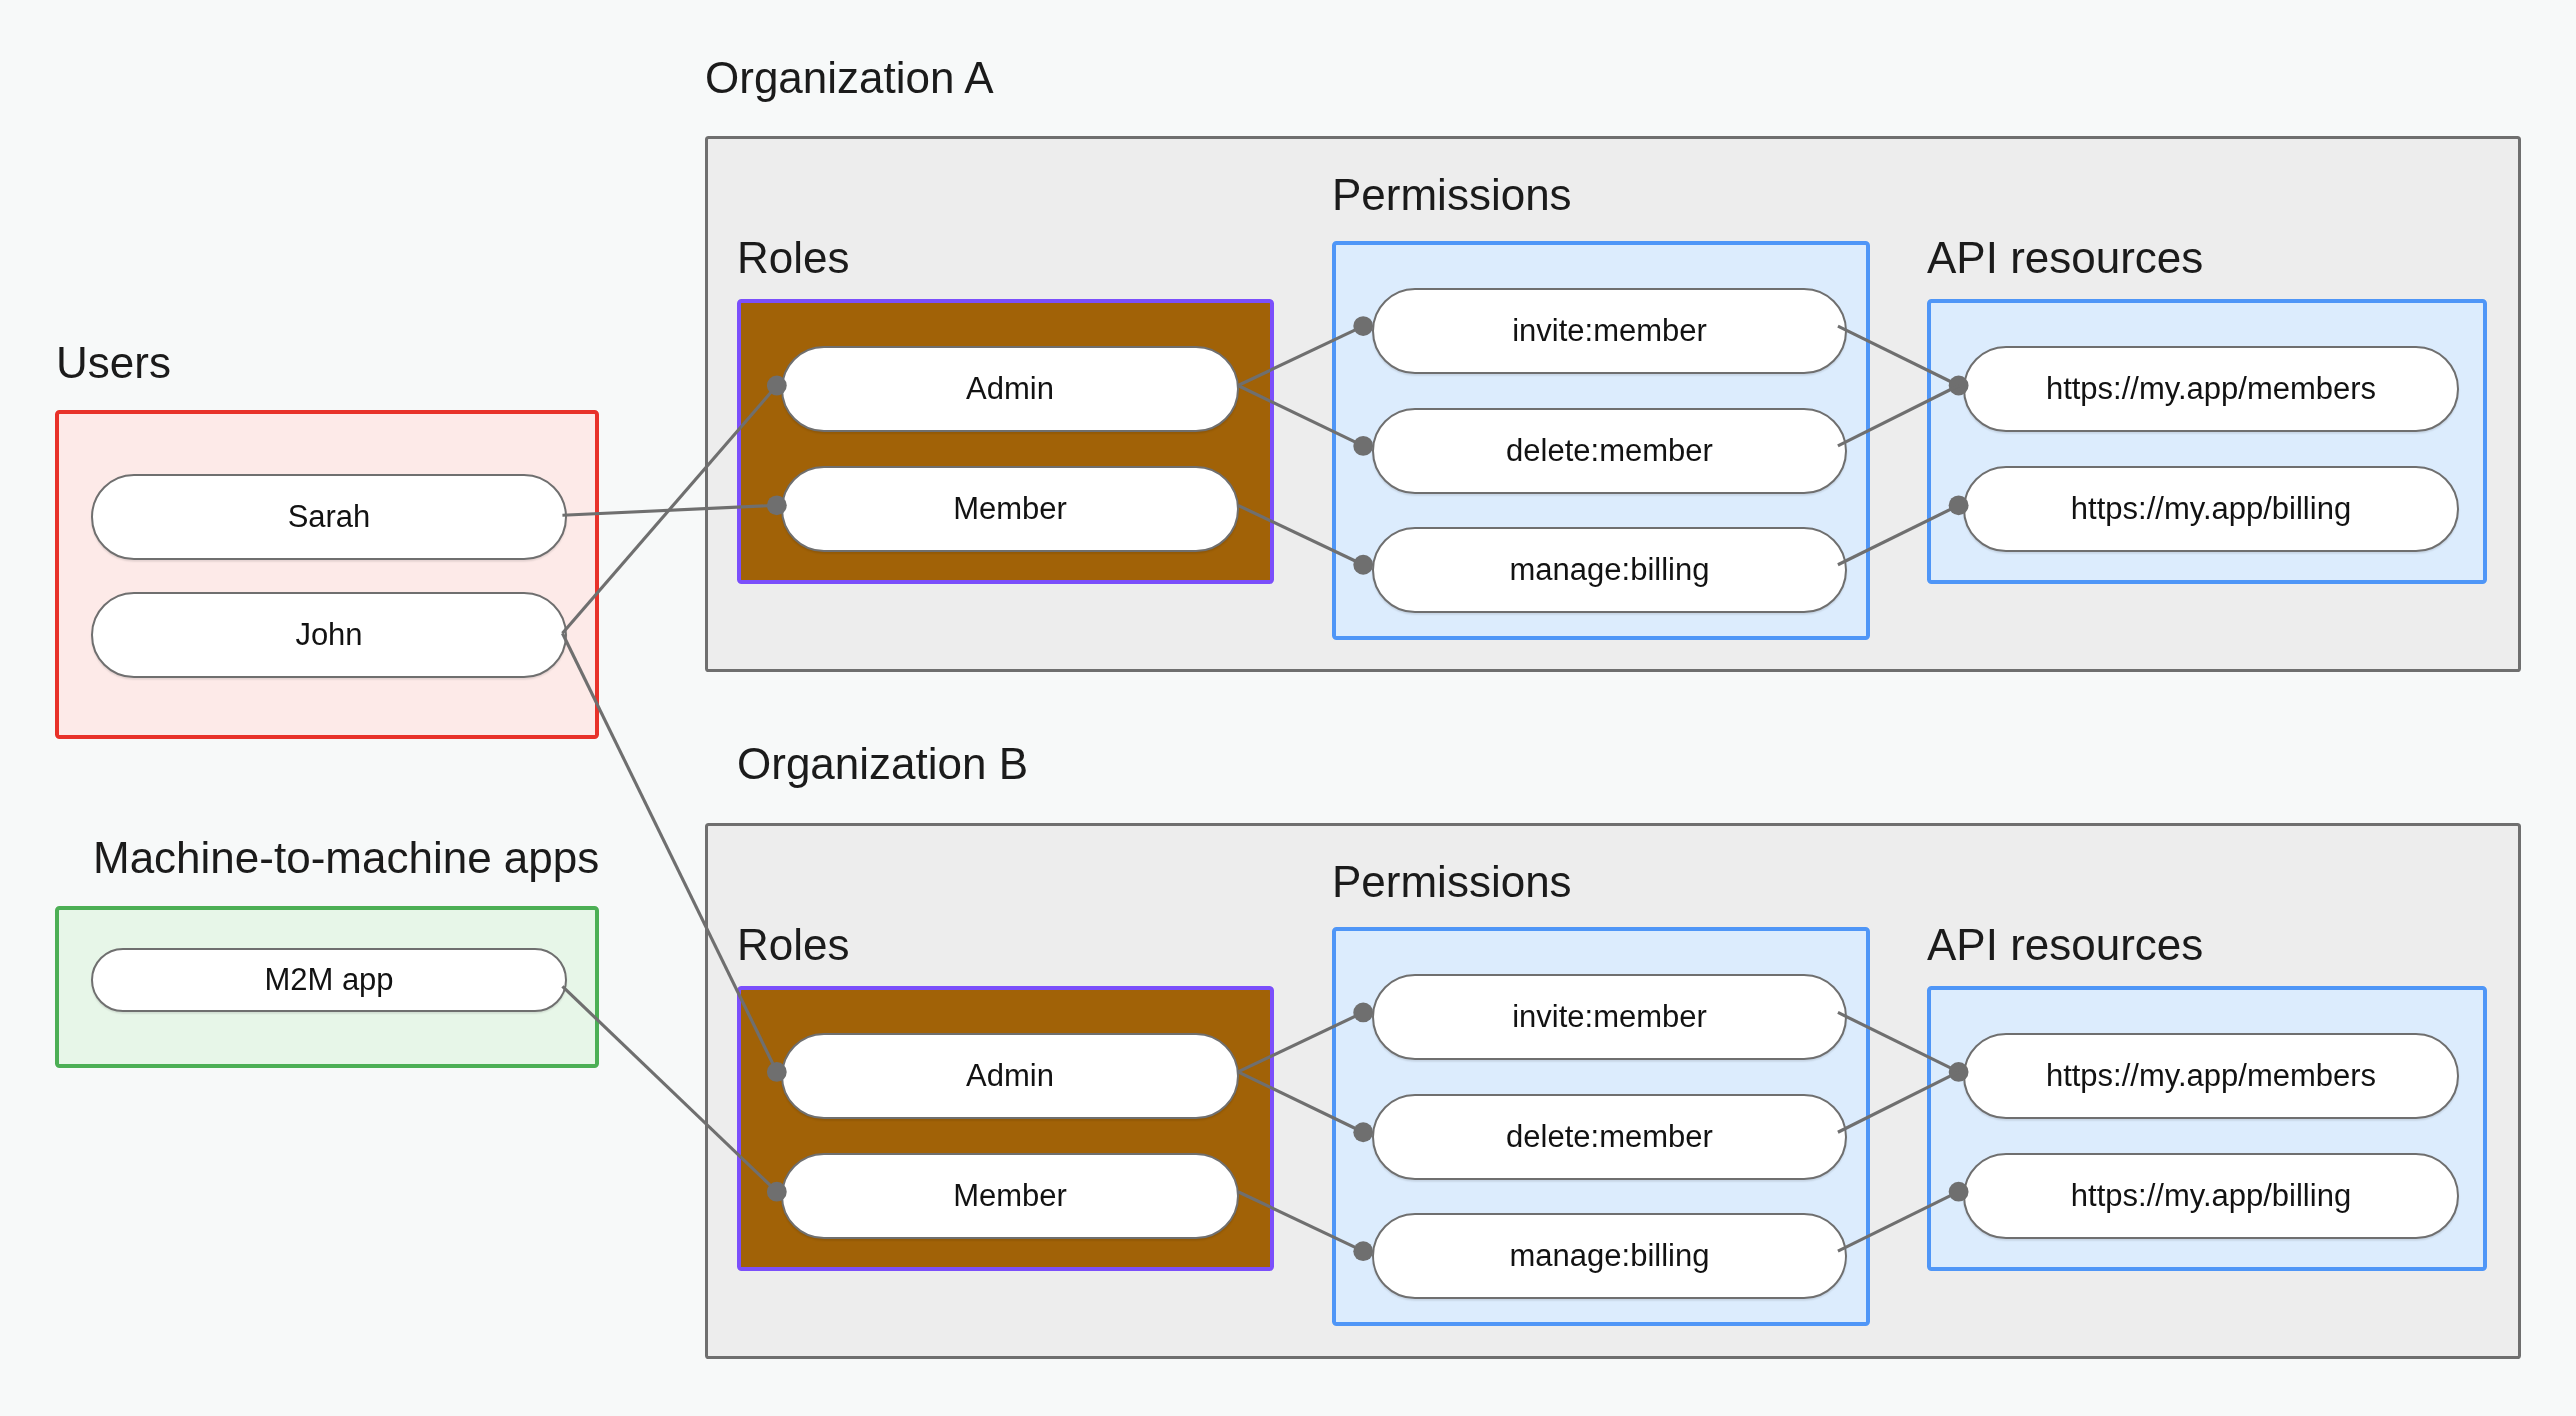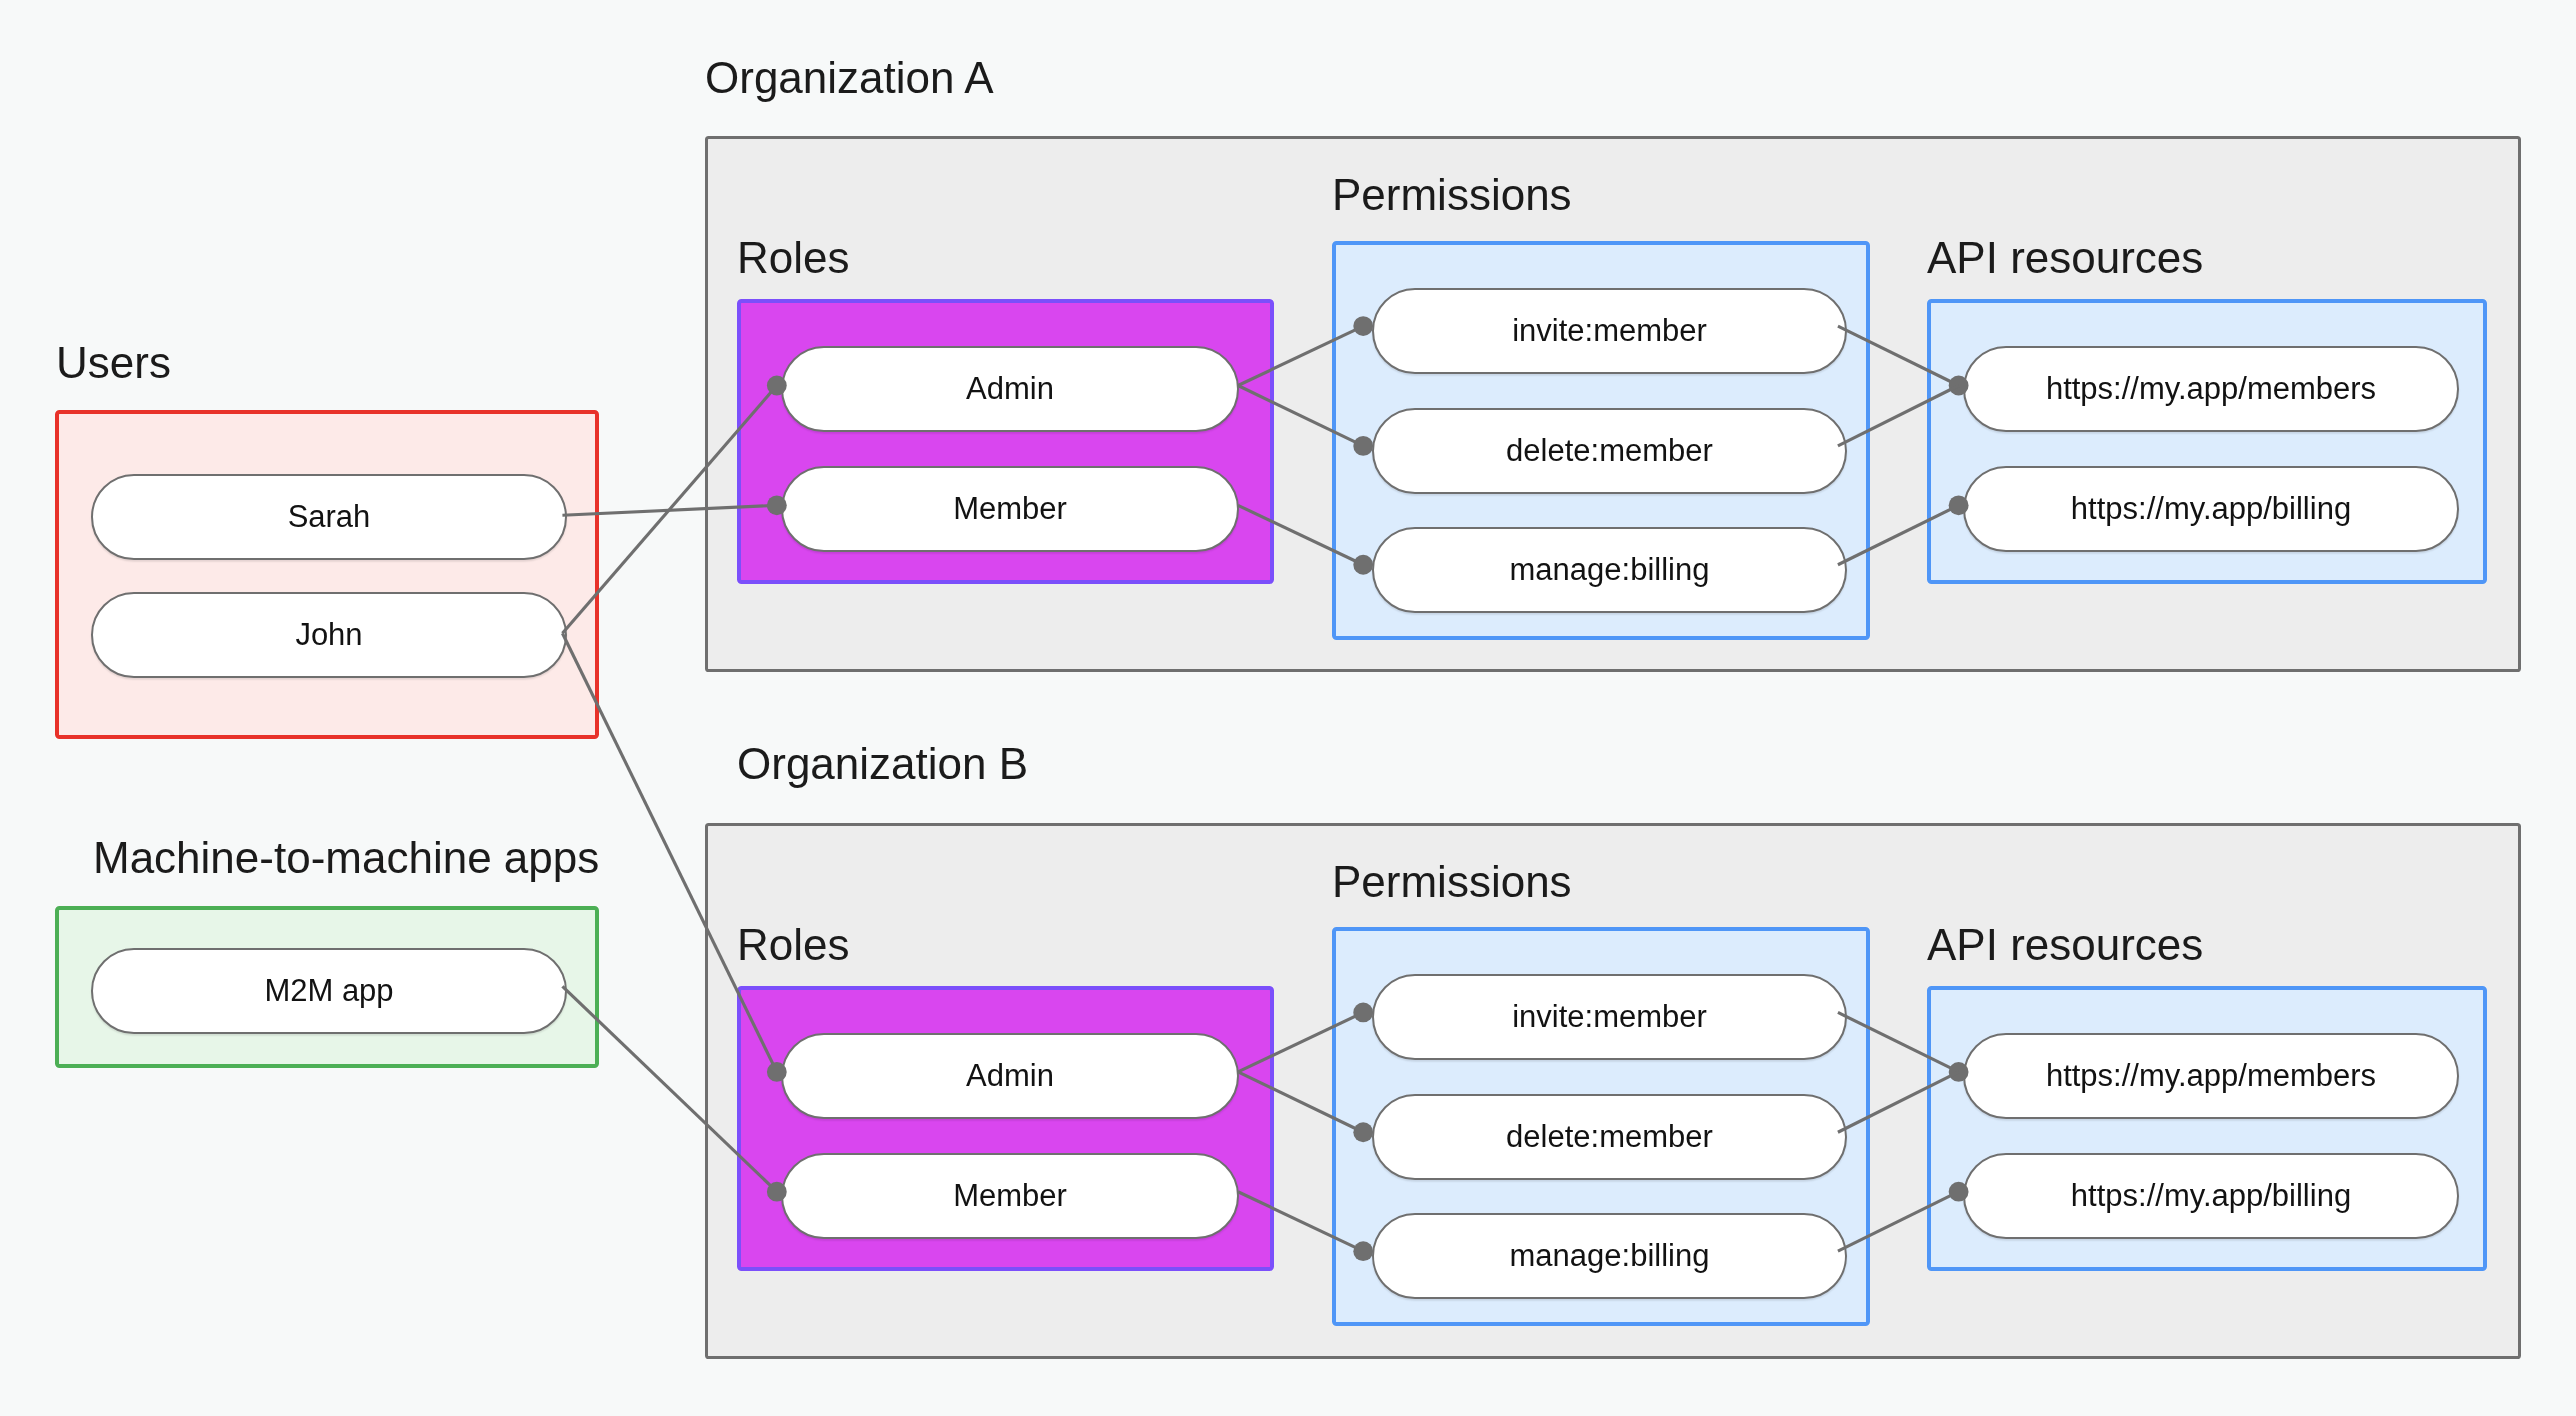--- a/index.html
+++ b/index.html
@@ -34,21 +34,21 @@
 
   
   .cat-box {
     position: absolute;
     box-sizing: border-box;
     border-radius: 4.5px;
     padding-left: 45px;
   }
   .cat-box.red    { background: #fdeae8; border: 4.5px solid #e8322a; }
   .cat-box.green  { background: #e7f6e8; border: 4.5px solid #4caf55; }
-  .cat-box.purple { background: #d946ef; border: 4.5px solid #7b4ffb; }
+  .cat-box.purple { background: #a16207; border: 4.5px solid #7b4ffb; }
   .cat-box.blue   { background: #dcecfd; border: 4.5px solid #4f96f7; }
 
   
   .pill {
     position: absolute;
     box-sizing: border-box;
     background: #ffffff;
     border: 2.7px solid #6f6f6f;
     border-radius: 900px;
     display: flex;
@@ -121,21 +121,21 @@
   <div class="group-label" style="left:56px; top:341px;">Users</div>
 
   <div class="cat-box red" style="left:55px; top:410px; width:544px; height:329px; z-index:2;">
     <div class="pill" style="left:32px; top:178px; width:476px; height:86px;">John</div>
     <div class="pill" style="left:32px; top:60px; width:476px; height:86px;">Sarah</div>
   </div>
 
   <div class="group-label" style="left:56px; top:836px;margin-left:37px;">Machine-to-machine apps</div>
 
   <div class="cat-box green" style="left:55px; top:906px; width:544px; height:162px; z-index:2;">
-    <div class="pill" style="left:32px; top:38px; width:476px; height:86px;">M2M app</div>
+    <div class="pill" style="left:32px; top:38px; width:476px; height:64px;">M2M app</div>
   </div>
 
   <div class="group-label" style="left:705px; top:56px;">Organization A</div>
 
   <div class="org-box" style="left:705px; top:136px; width:1816px; height:536px; z-index:1;"></div>
 
   <div class="group-label" style="left:737px; top:236px; z-index:3;">Roles</div>
   <div class="group-label" style="left:1332px; top:173px; z-index:3;">Permissions</div>
   <div class="group-label" style="left:1927px; top:236px; z-index:3;">API resources</div>
 

